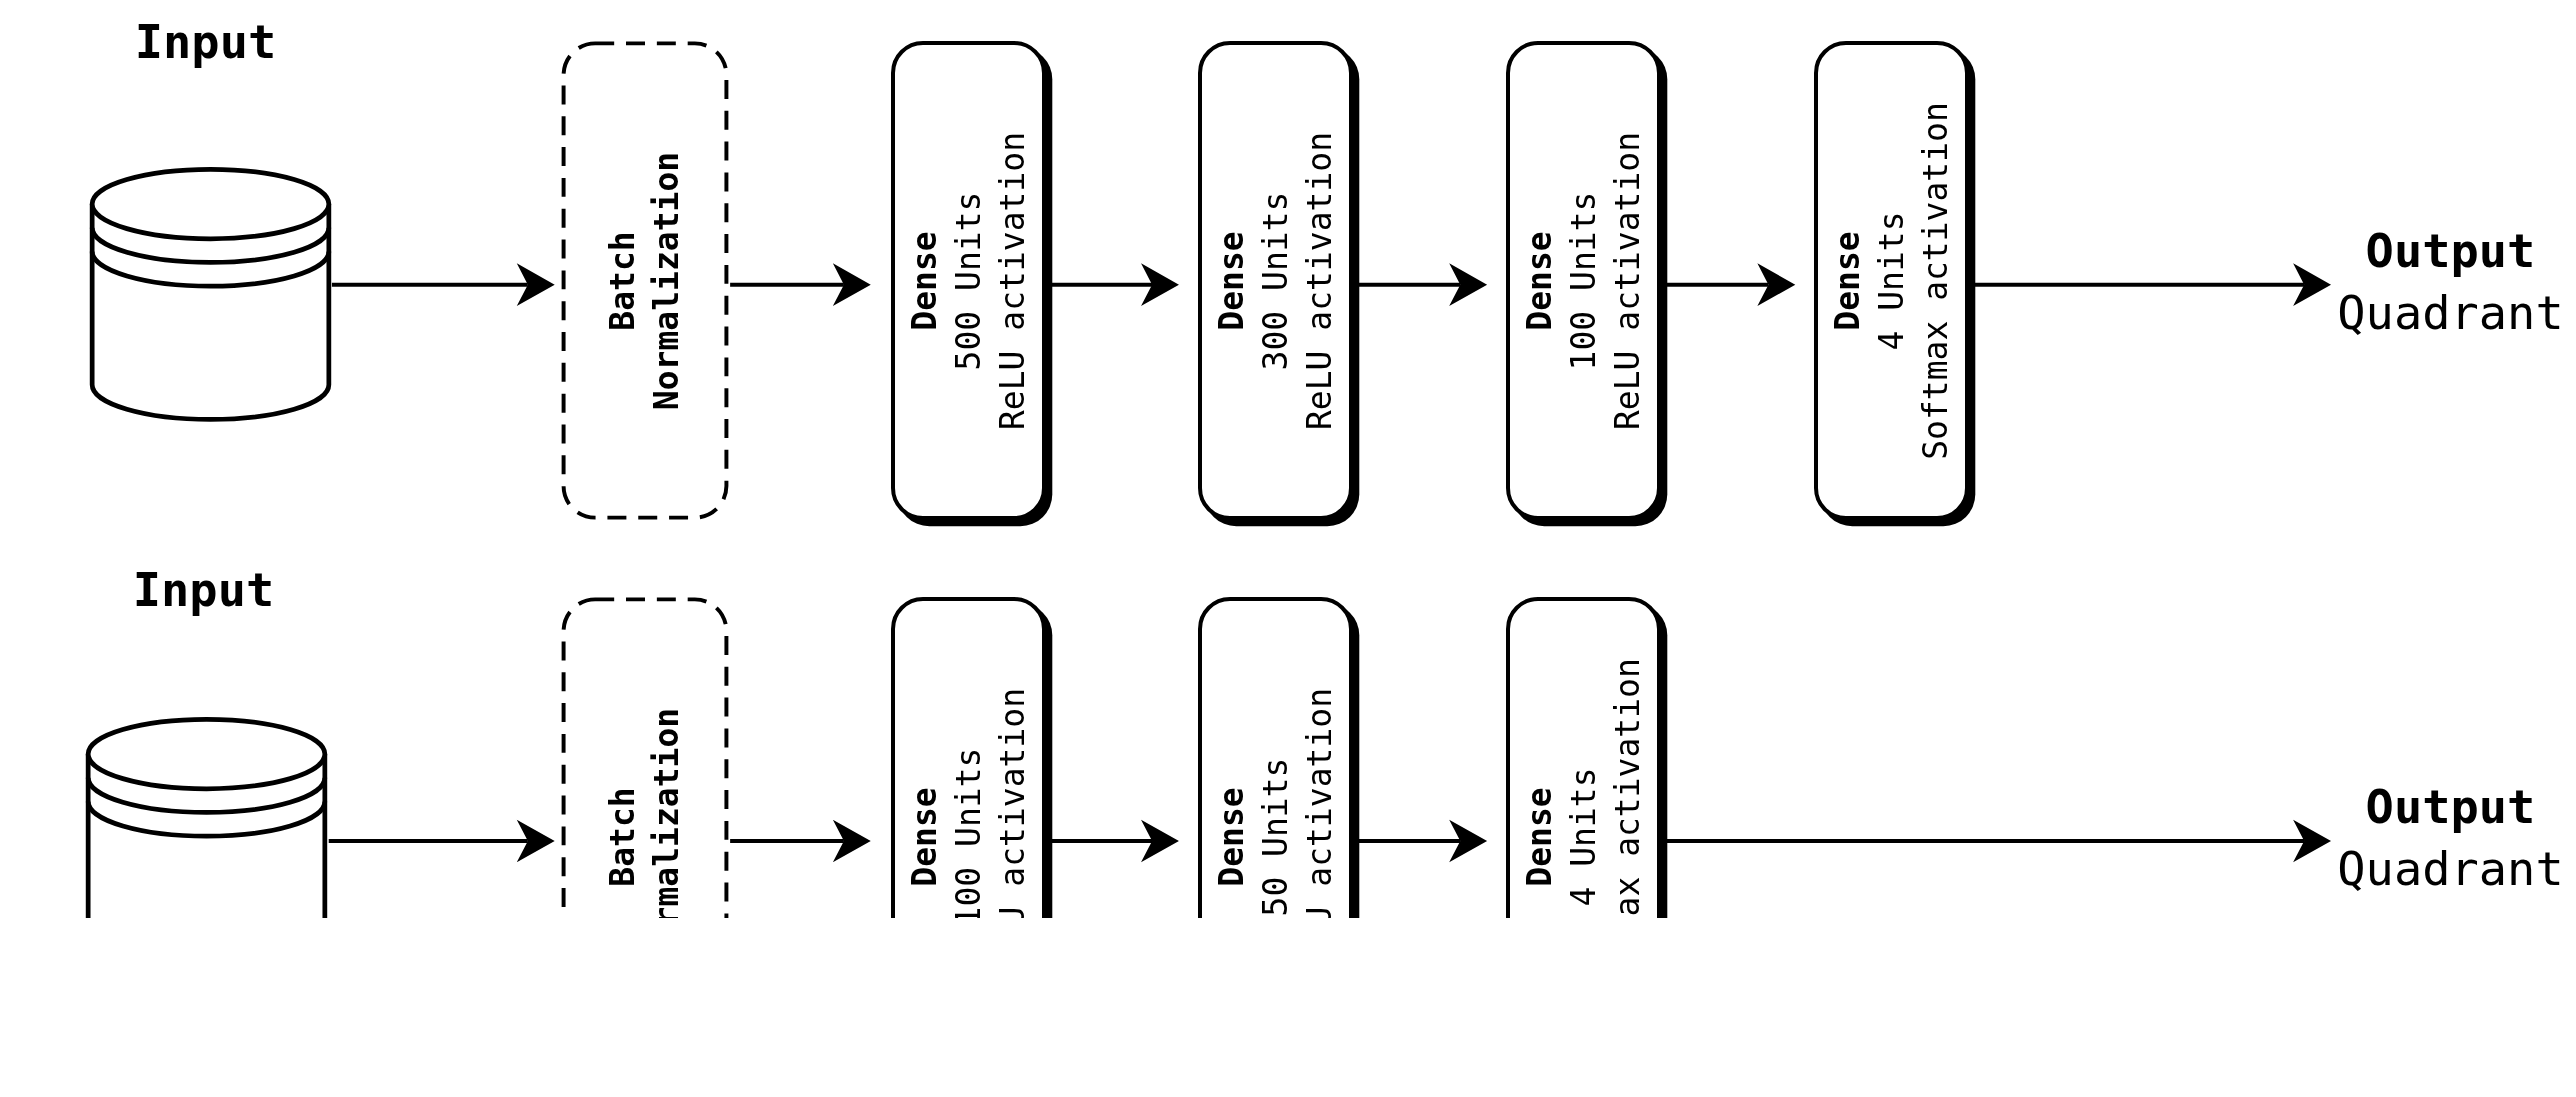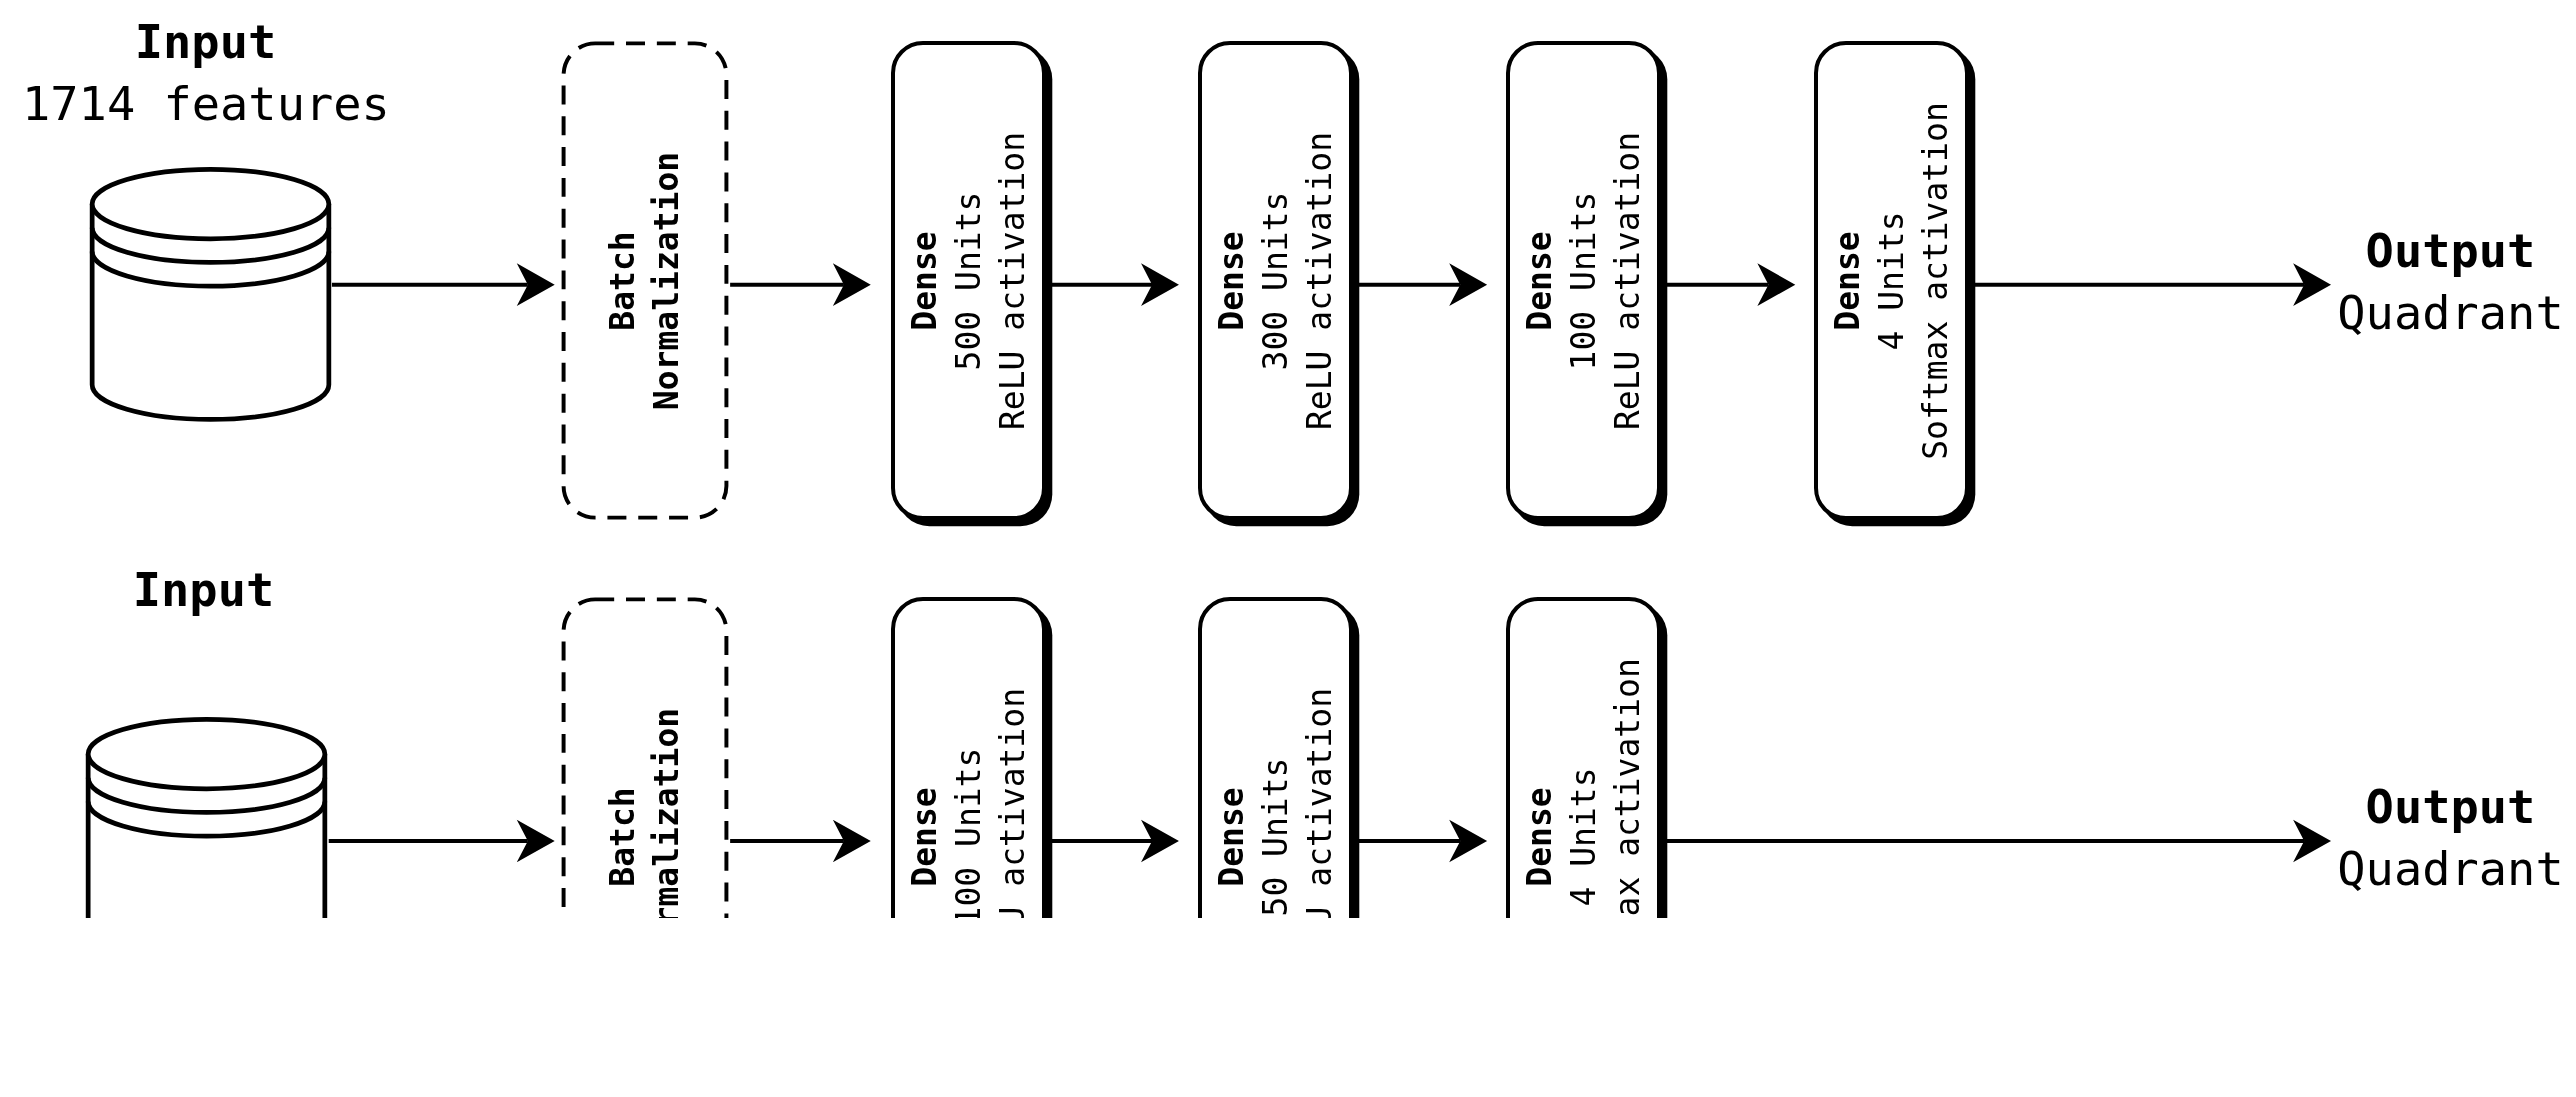--- a/index.html
+++ b/index.html
@@ -43,21 +43,20 @@
 
     <path d="M416,1064 H668" stroke="#000" stroke-width="5" fill="none" marker-end="url(#ah)"></path>
     <path d="M924,1064 H1068" stroke="#000" stroke-width="5" fill="none" marker-end="url(#ah)"></path>
     <path d="M1330,1064 H1458" stroke="#000" stroke-width="5" fill="none" marker-end="url(#ah)"></path>
     <path d="M1718,1064 H1848" stroke="#000" stroke-width="5" fill="none" marker-end="url(#ah)"></path>
     <path d="M2106,1064 H2916" stroke="#000" stroke-width="5" fill="none" marker-end="url(#ah)"></path>
   </svg>
 
   <div class="iolabel" style="left:22px;top:11px;width:367px;">
     <div class="bt">Input</div>
-    <div>1714 features</div>
   </div>
 
   <svg class="abs" style="left:89px;top:166px;" width="243" height="256" viewBox="0 0 308 324">
     <path d="M4,48 V277 A150,44 0 0 0 304,277 V48" fill="#fff" stroke="#000" stroke-width="6"></path>
     <ellipse cx="154" cy="48" rx="150" ry="44" fill="#fff" stroke="#000" stroke-width="6"></ellipse>
     <path d="M4,78 A150,44 0 0 0 304,78" fill="none" stroke="#000" stroke-width="6"></path>
     <path d="M4,108 A150,44 0 0 0 304,108" fill="none" stroke="#000" stroke-width="6"></path>
   </svg>
 
   <div class="layer bn" style="left:561px;top:41px;">

